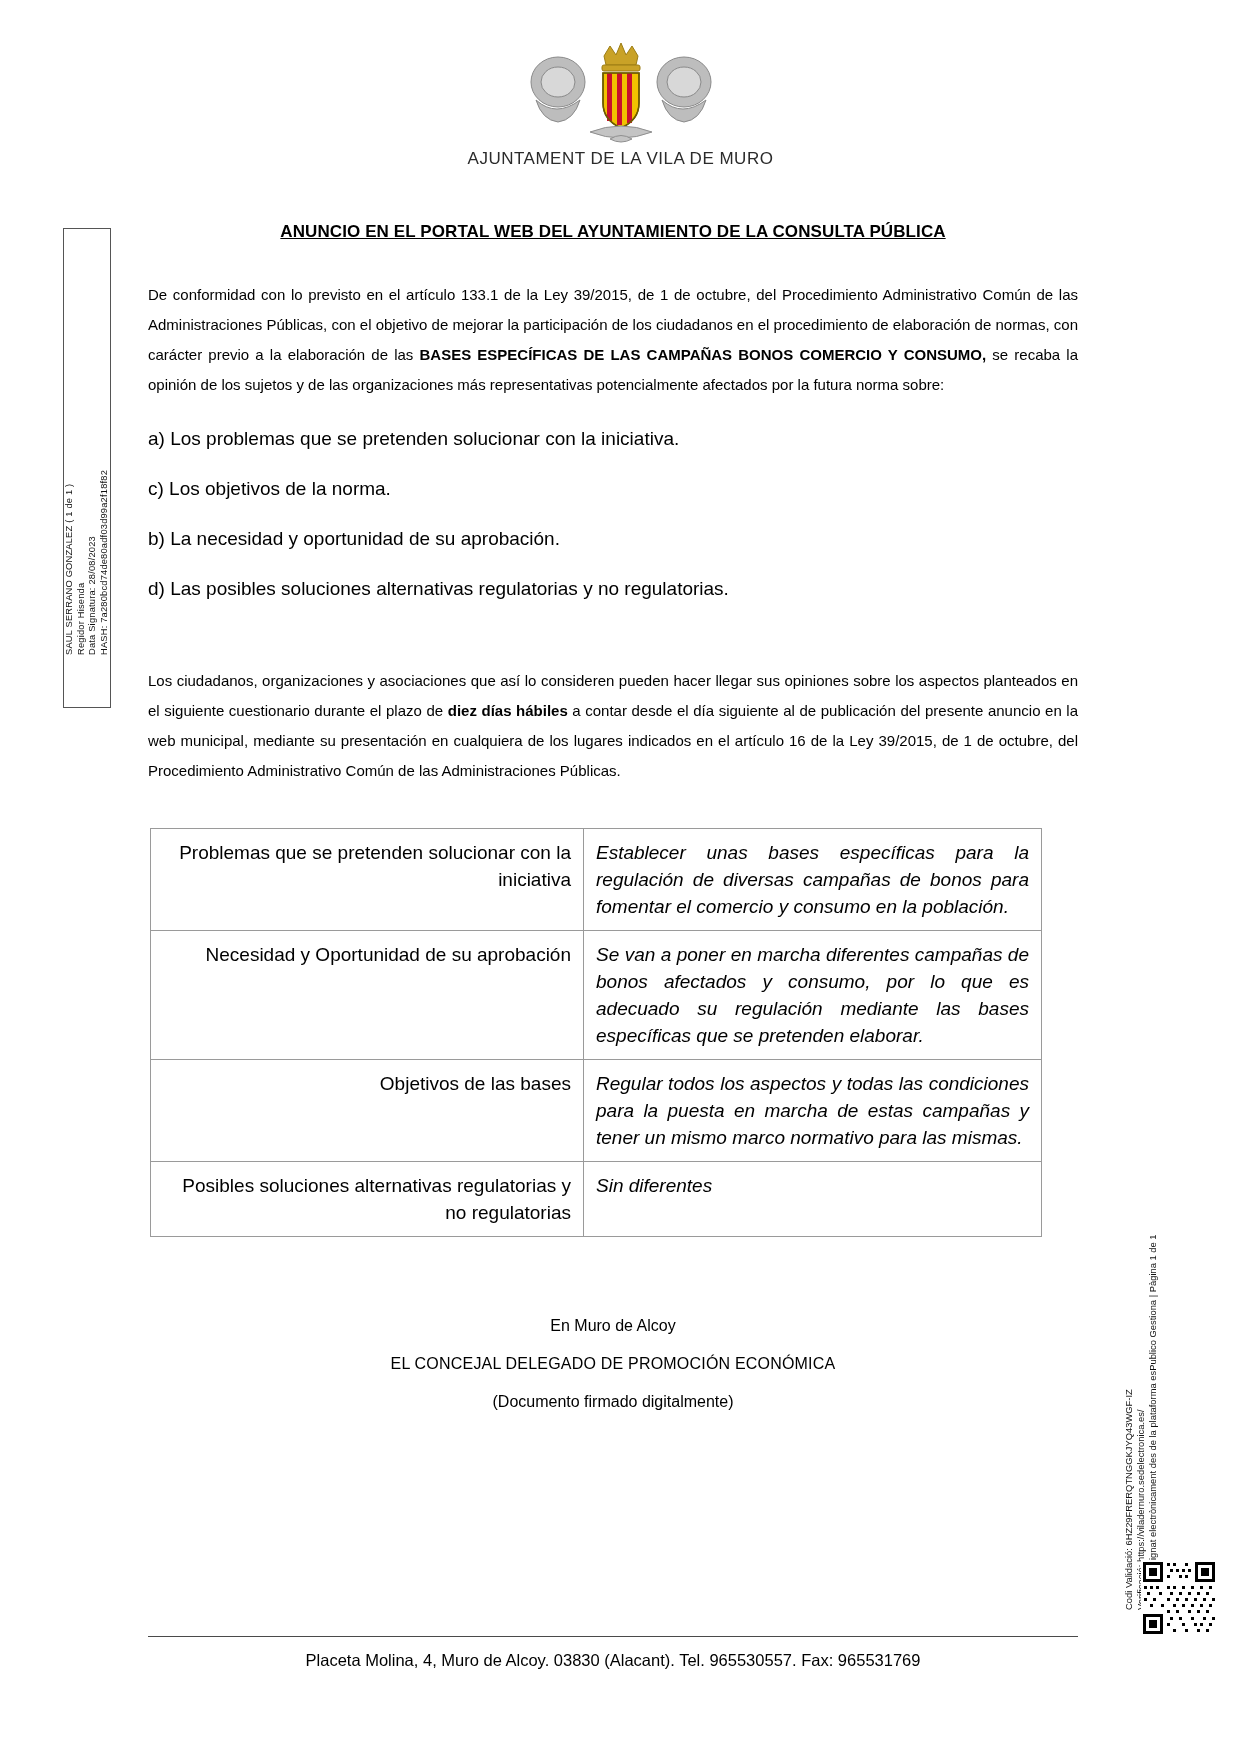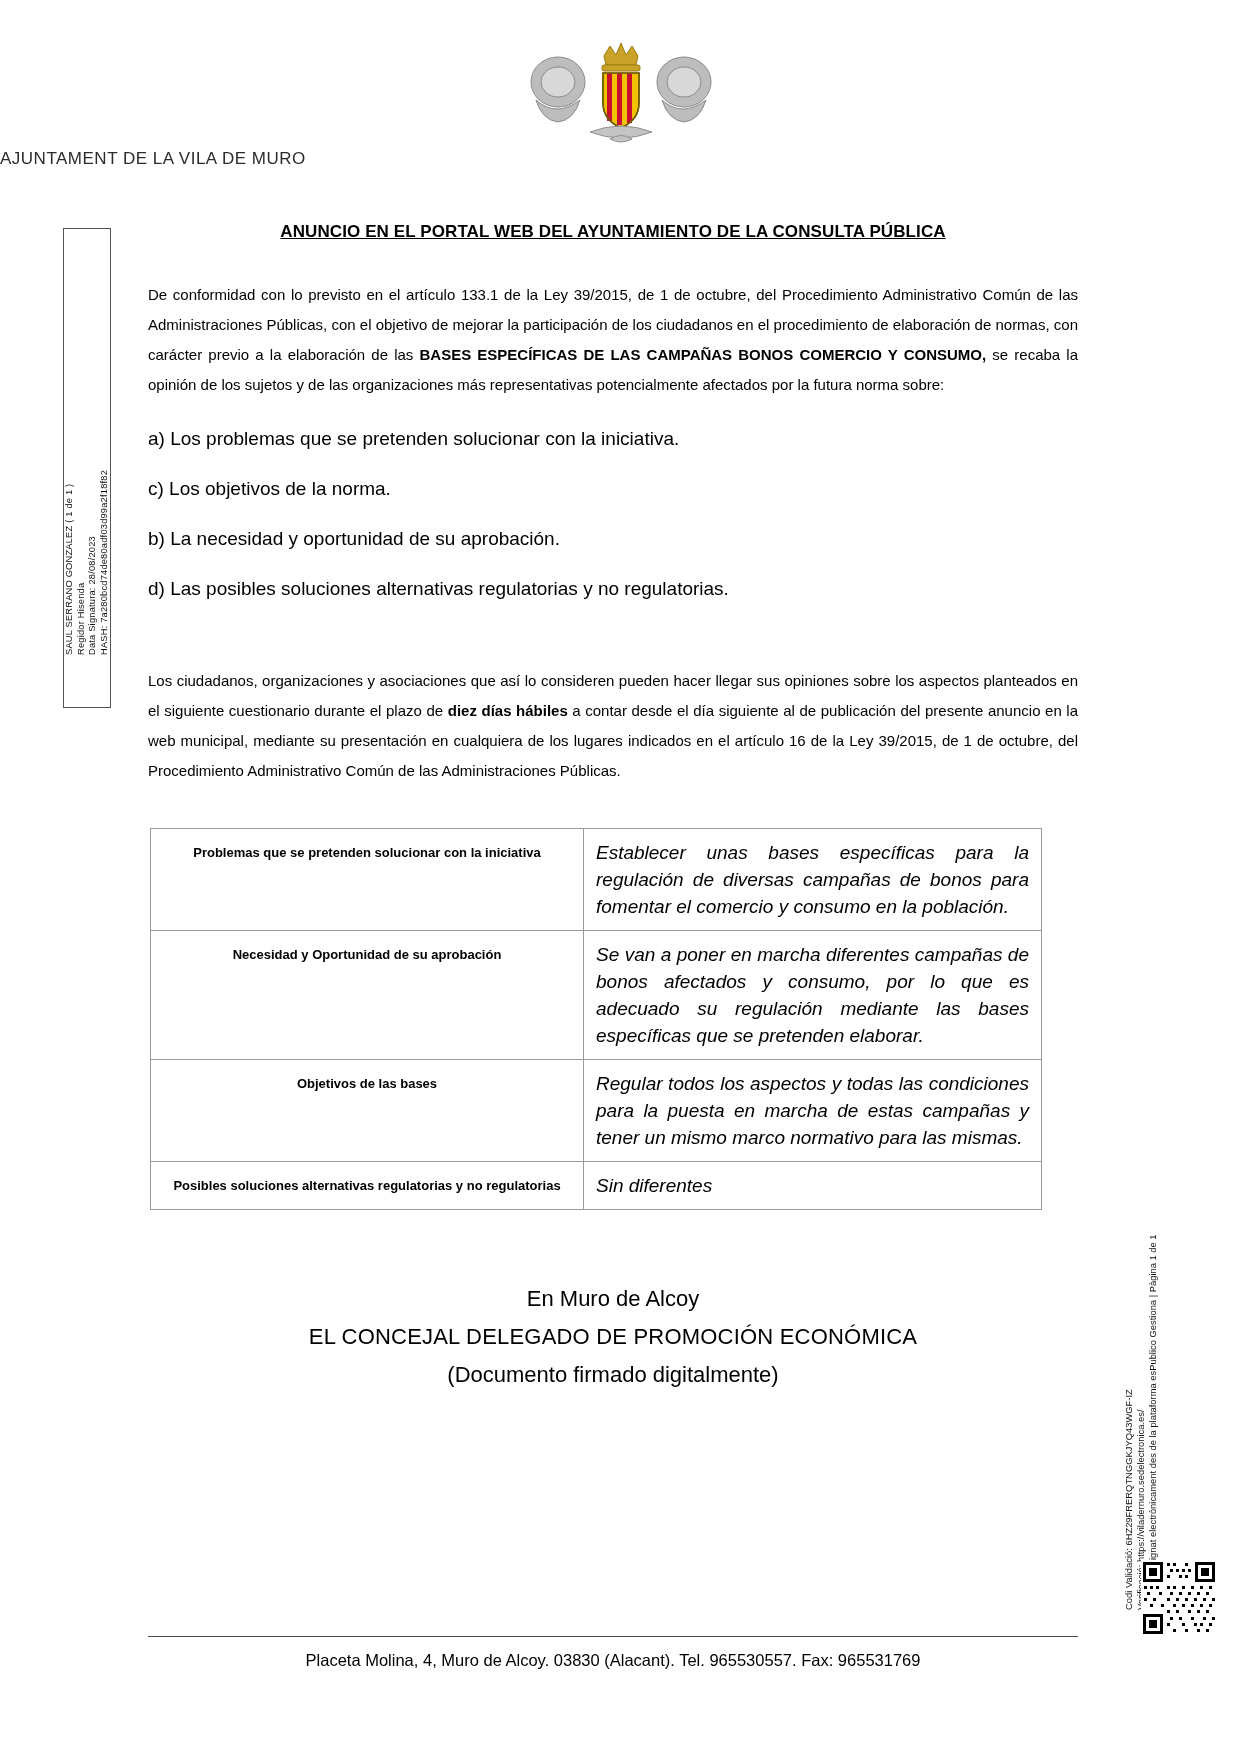--- a/index.html
+++ b/index.html
@@ -15,21 +15,21 @@
     color: #000000;
     overflow: hidden;
   }
 
   
   .header {
     position: absolute;
     top: 40px;
     left: 0;
     width: 1241px;
-    text-align: left;
+    text-align: center;
   }
   .crest {
     width: 230px;
     margin: 0 auto;
     position: relative;
     height: 105px;
   }
   .crest svg { display: block; margin: 0 auto; }
   .town-name {
     margin-top: 4px;
@@ -142,40 +142,40 @@
     margin: 42px 0 0 2px;
     table-layout: fixed;
   }
   table.matrix td {
     border: 1px solid #9a9a9a;
     vertical-align: top;
     padding: 10px 12px;
   }
   td.qcell {
     width: 408px;
-    text-align: center;
-    font-weight: bold;
-    font-size: 13px;
+    text-align: right;
+    font-weight: normal;
+    font-size: 19px;
     line-height: 27px;
     vertical-align: middle;
   }
   td.acell {
     font-style: italic;
     font-size: 19px;
     line-height: 27px;
     text-align: justify;
   }
 
   
   .sign {
     margin-top: 70px;
     text-align: center;
   }
   .sign div {
-    font-size: 22px;
+    font-size: 16px;
     line-height: 38px;
   }
   .sign .line2 { letter-spacing: 0.2px; }
 
   
   .footer {
     position: absolute;
     left: 148px;
     top: 1636px;
     width: 930px;

